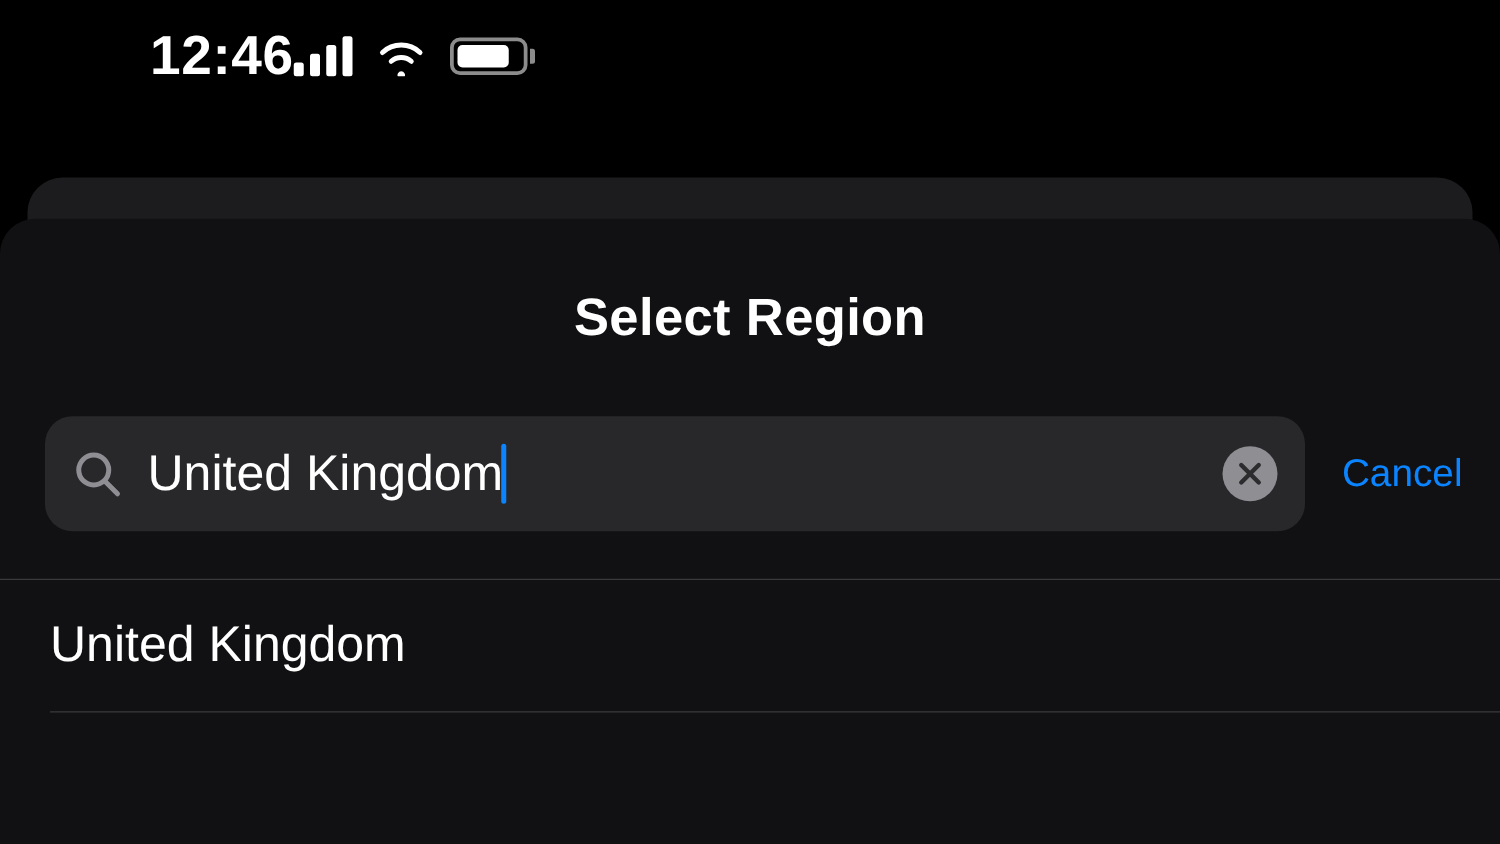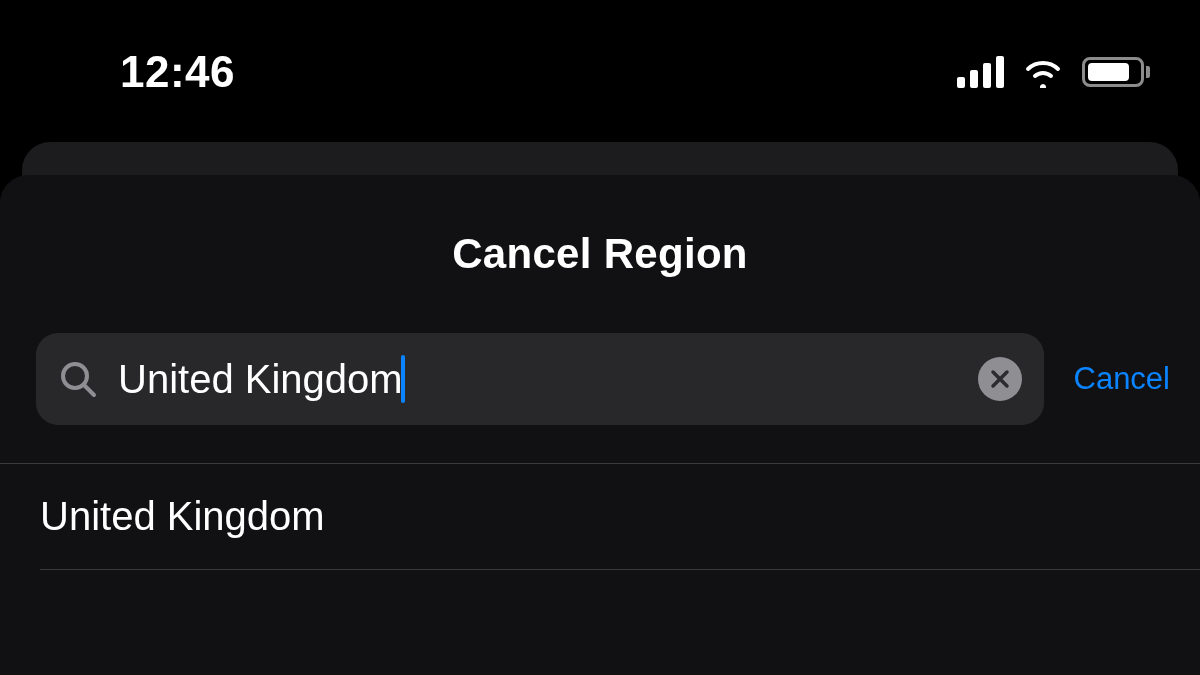--- a/index.html
+++ b/index.html
@@ -12,24 +12,23 @@
       height: 675px;
       background: #000;
       font-family: -apple-system, BlinkMacSystemFont, 'Segoe UI', sans-serif;
       color: #fff;
       overflow: hidden;
       position: relative;
     }
     .status-bar {
       height: 90px;
       display: flex;
-      justify-content: space-between;
+      justify-content: flex-start;
       align-items: center;
       padding: 0 50px 0 120px;
-      margin-top: 27px;
     }
     .status-time {
       font-size: 44px;
       font-weight: 600;
       letter-spacing: 0.5px;
     }
     .status-icons {
       display: flex;
       align-items: center;
       gap: 18px;
@@ -223,21 +222,21 @@
           <div class="battery-fill"></div>
         </div>
       <div class="battery-tip"></div>
     </div>
   </div>
 </div>
 
 <div class="back-card"></div>
 
 <div class="sheet">
-  <div class="sheet-title">Cancel Region</div>
+  <div class="sheet-title">Select Region</div>
 
   <div class="search-row">
     <div class="search-field">
       <div class="search-icon">
         <svg viewBox="0 0 40 40">
           <circle cx="17" cy="17" r="12" stroke="#8e8e93" stroke-width="4" fill="none"></circle>
           <line x1="26" y1="26" x2="36" y2="36" stroke="#8e8e93" stroke-width="4" stroke-linecap="round"></line>
         </svg>
       </div>
       <div class="search-input-wrap">

